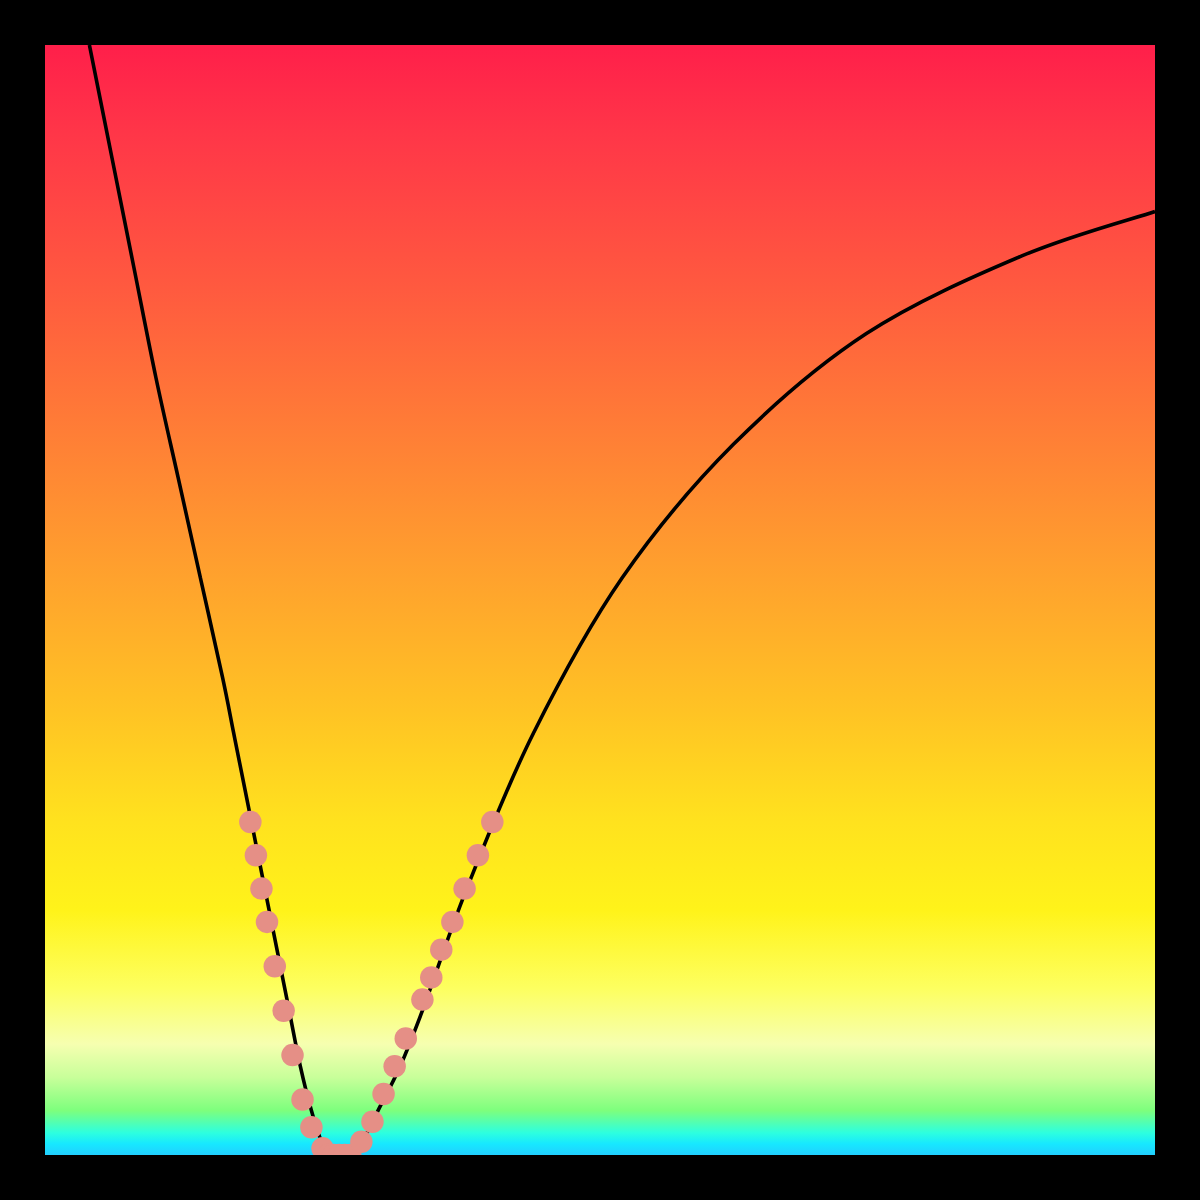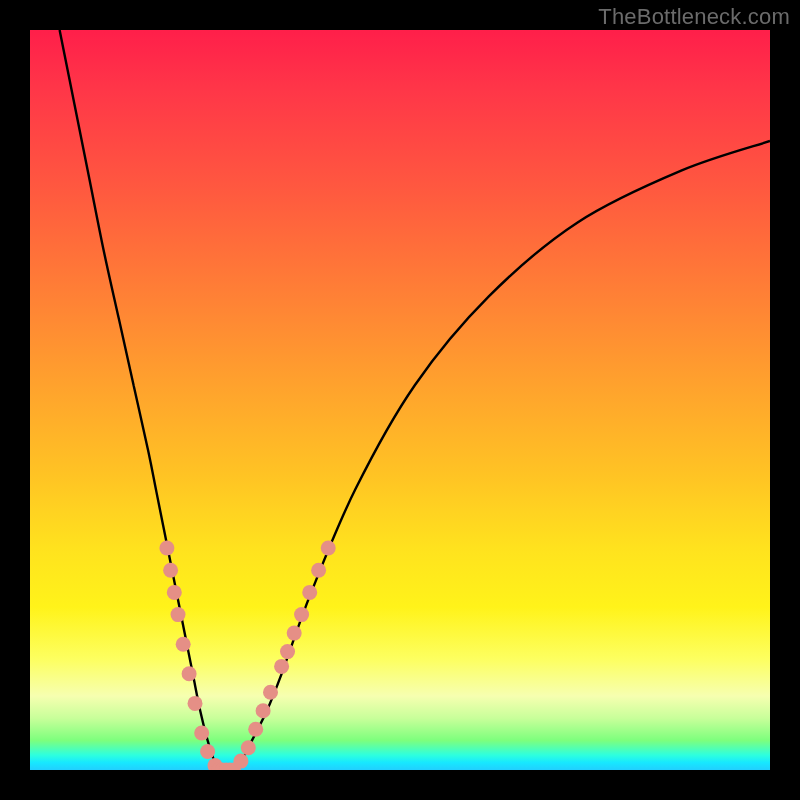--- a/index.html
+++ b/index.html
@@ -95,14 +95,13 @@
           <circle cx="251.60000000000002" cy="636.4" r="7.5" fill="#e58f86" stroke="#c96a5f" stroke-width="0"></circle>
           <circle cx="257.52" cy="621.6" r="7.5" fill="#e58f86" stroke="#c96a5f" stroke-width="0"></circle>
           <circle cx="264.18" cy="603.1" r="7.5" fill="#e58f86" stroke="#c96a5f" stroke-width="0"></circle>
           <circle cx="271.58000000000004" cy="584.6" r="7.5" fill="#e58f86" stroke="#c96a5f" stroke-width="0"></circle>
           <circle cx="279.71999999999997" cy="562.4" r="7.5" fill="#e58f86" stroke="#c96a5f" stroke-width="0"></circle>
           <circle cx="288.6" cy="540.2" r="7.5" fill="#e58f86" stroke="#c96a5f" stroke-width="0"></circle>
           <circle cx="298.21999999999997" cy="518" r="7.5" fill="#e58f86" stroke="#c96a5f" stroke-width="0"></circle>
         </g>
     </svg>
   </div>
-  <div class="watermark">TheBottleneck.com</div>
 </div>
 
 </body></html>

